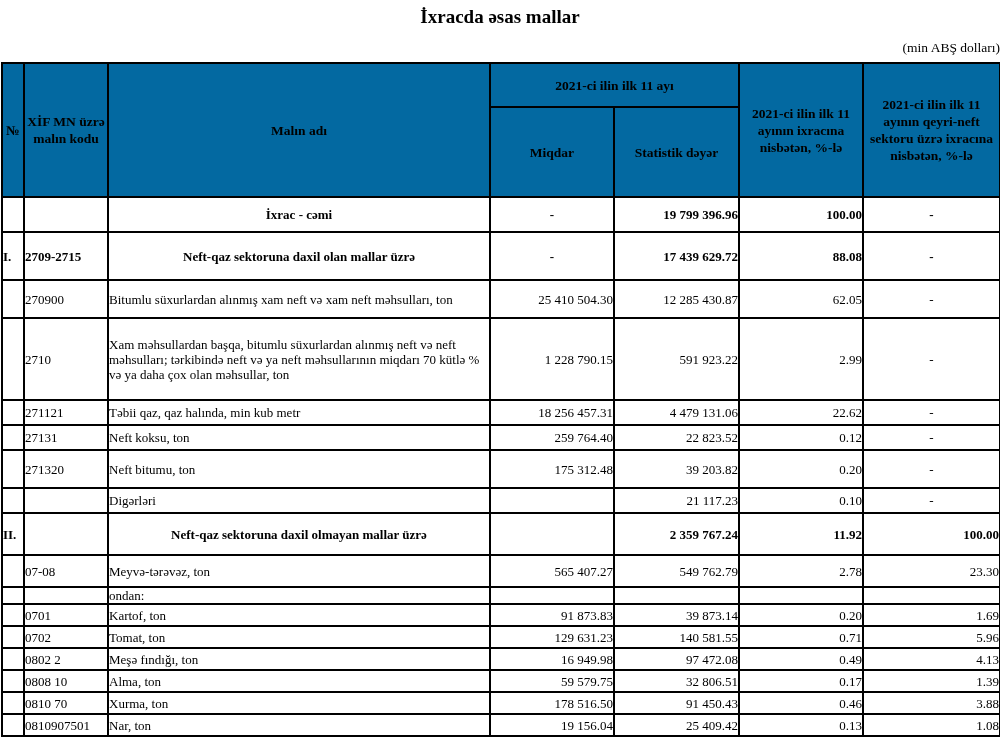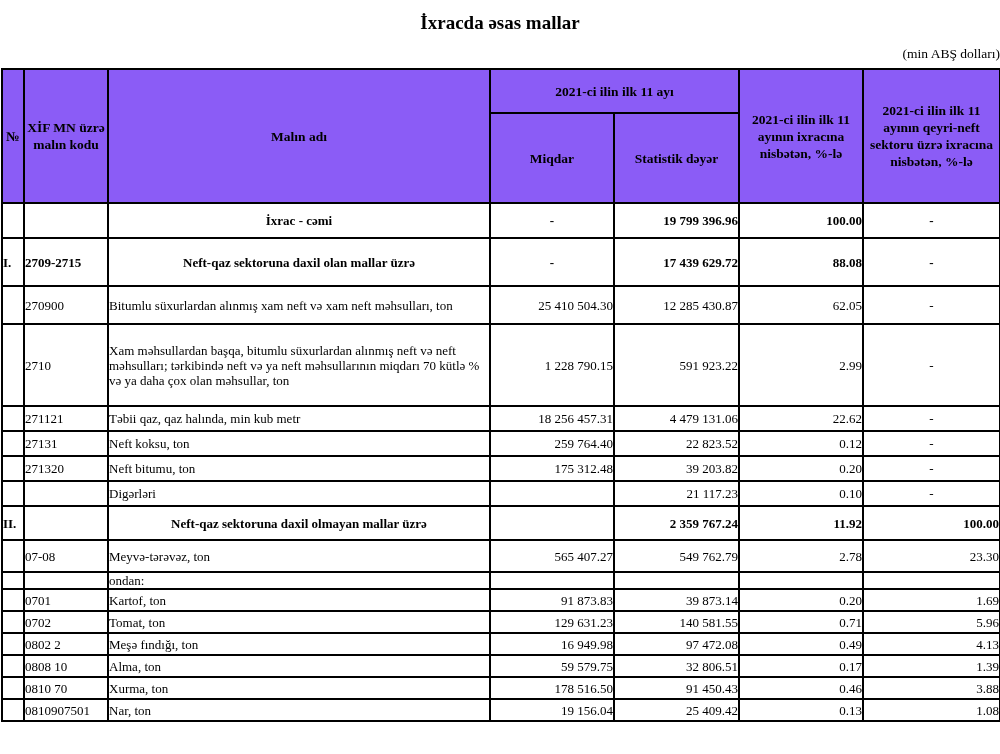--- a/index.html
+++ b/index.html
@@ -11,21 +11,21 @@
     color: #000000;
     font-family: "Liberation Serif", serif;
     overflow: hidden;
   }
   .page { width: 1000px; height: 754px; position: relative; }
   .doc-title {
     text-align: center;
     font-weight: bold;
     font-size: 19px;
     line-height: 24px;
-    padding-top: 11px;
+    padding-top: 5px;
   }
   .unit-note {
     text-align: right;
     font-size: 13.5px;
     line-height: 16px;
     margin-top: 11px;
   }
   table.export {
     border-collapse: collapse;
     table-layout: fixed;
@@ -35,21 +35,21 @@
   table.export td {
     border: 2px solid #000000;
     vertical-align: middle;
     font-size: 13px;
     line-height: 15px;
     padding: 0;
     overflow: hidden;
     word-wrap: break-word;
   }
   table.export tr.hrow td {
-    background: #8b5cf6;
+    background: #0369a1;
     font-weight: bold;
     text-align: center;
     font-size: 13.5px;
     line-height: 17px;
     padding: 1px 2px;
   }
   td.cell-no   { text-align: left; padding-left: 2px; font-weight: bold; }
   td.cell-code { text-align: left; padding-left: 3px; }
   td.cell-name { text-align: left; padding-left: 5px; padding-right: 4px; }
   td.name-center { text-align: center; padding-left: 2px; }
@@ -145,41 +145,41 @@
     <tr style="height:25px">
       <td class="cell-no"></td>
       <td class="cell-code">27131</td>
       <td class="cell-name">Neft koksu, ton</td>
       <td class="num">259 764.40</td>
       <td class="num">22 823.52</td>
       <td class="num">0.12</td>
       <td class="num ctr">-</td>
     </tr>
 
-    <tr style="height:25px">
+    <tr style="height:38px">
       <td class="cell-no"></td>
       <td class="cell-code">271320</td>
       <td class="cell-name">Neft bitumu, ton</td>
       <td class="num">175 312.48</td>
       <td class="num">39 203.82</td>
       <td class="num">0.20</td>
       <td class="num ctr">-</td>
     </tr>
 
     <tr style="height:25px">
       <td class="cell-no"></td>
       <td class="cell-code"></td>
       <td class="cell-name">Digərləri</td>
       <td class="num"></td>
       <td class="num">21 117.23</td>
       <td class="num">0.10</td>
       <td class="num ctr">-</td>
     </tr>
 
-    <tr class="bold" style="height:34px">
+    <tr class="bold" style="height:42px">
       <td class="cell-no">II.</td>
       <td class="cell-code"></td>
       <td class="cell-name name-center">Neft-qaz sektoruna daxil olmayan mallar üzrə</td>
       <td class="num"></td>
       <td class="num">2 359 767.24</td>
       <td class="num">11.92</td>
       <td class="num">100.00</td>
     </tr>
 
     <tr style="height:32px">

